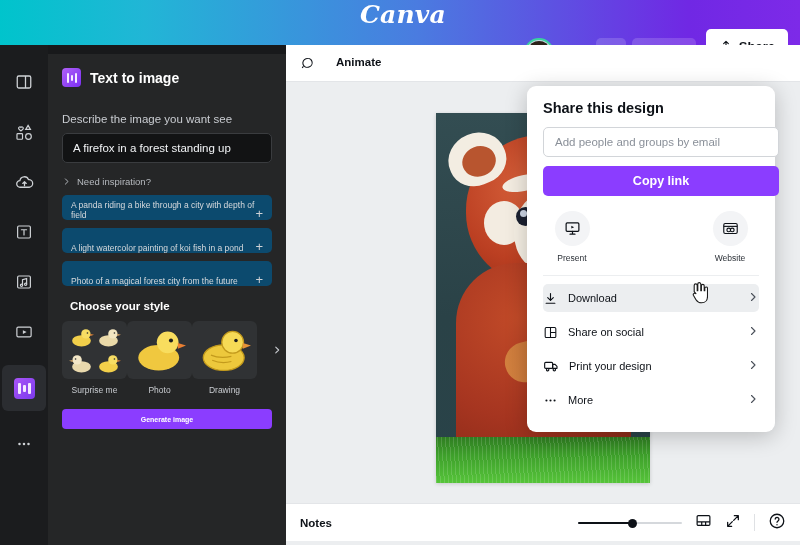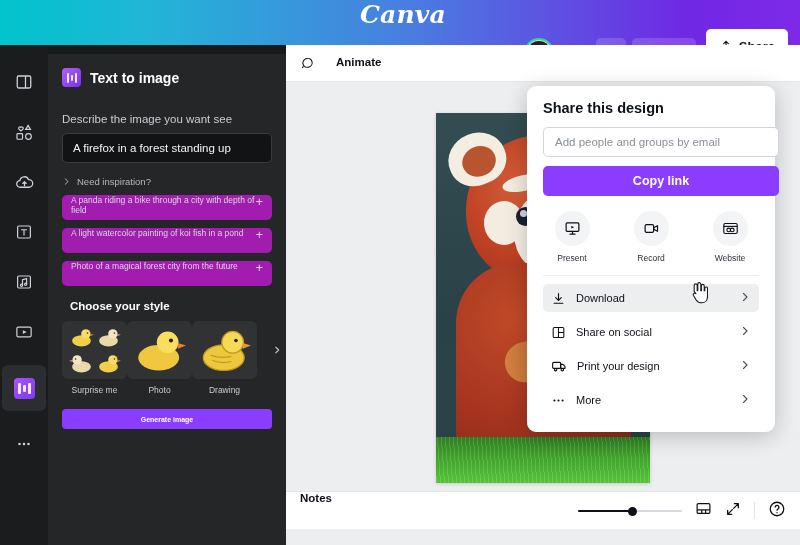--- a/index.html
+++ b/index.html
@@ -83,22 +83,22 @@
   .prompt-input {
     width: 210px; height: 30px; background: #121314; border: 1px solid #3a3c3f;
     border-radius: 5px; color: #f2f4f6; font-size: 11.5px;
     font-family: "Liberation Sans", sans-serif; padding: 0 10px; outline: none;
   }
   .inspo-row {
     display: flex; align-items: center; gap: 6px; margin: 13px 0 8px;
     font-size: 9.5px; color: #b6babf; cursor: pointer;
   }
   .suggestion {
-    width: 210px; height: 25px; background: #a21caf; border-radius: 5px;
-    display: flex; align-items: flex-start; padding: 0 9px; margin-bottom: 6px;
+    width: 210px; height: 25px; background: #0c4a6e; border-radius: 5px;
+    display: flex; align-items: flex-end; padding: 0 9px; margin-bottom: 6px;
     font-size: 8.5px; color: #d7dadd; cursor: pointer; margin-top: 8px;
   }
   .suggestion .plus { margin-left: auto; font-size: 13px; color: #cfd2d6; line-height: 1; }
   .section-title { font-size: 11.5px; font-weight: 700; color: #fff; margin: 14px 8px 9px; }
   .styles { display: flex; position: relative; }
   .style-card { width: 65px; cursor: pointer; }
   .style-thumb {
     width: 65px; height: 58px; border-radius: 6px; background: #303234;
     display: flex; align-items: center; justify-content: center; overflow: hidden;
   }
@@ -152,22 +152,22 @@
     background: linear-gradient(90deg,#d2813f,#b95f2c); border-radius: 30px; transform: rotate(-14deg); }
   .grass { position:absolute; left:0; bottom:0; width:214px; height:46px;
     background: linear-gradient(180deg,#2f7d22 0%,#3ea02b 40%,#56c43a 100%); }
   .grass::after {
     content:''; position:absolute; inset:0;
     background: repeating-linear-gradient(86deg, rgba(255,255,255,.14) 0 1px, transparent 1px 4px);
   }
 
   
   .bottombar {
-    position: absolute; left: 0; bottom: 16px; width: 514px; height: 38px; background: #fff;
-    border-top: 1px solid #e3e5e8; display: flex; padding: 0 14px;
+    position: absolute; left: 0; bottom: 4px; width: 514px; height: 38px; background: #fff;
+    border-top: 1px solid #e3e5e8; display: flex; align-items: center; padding: 0 14px;
   }
   .notes-btn { font-size: 11.5px; font-weight: 700; color: #0d1117; cursor: pointer; }
   .bottom-right { margin-left: auto; display: flex; align-items: center; gap: 13px; }
   .zoom-slider { position: relative; width: 104px; height: 14px; display: flex; align-items: center; cursor: pointer; }
   .zoom-track { width: 104px; height: 2px; background: #d5d8dc; border-radius: 2px; }
   .zoom-fill { position: absolute; left: 0; top: 6px; width: 56px; height: 2px; background: #0d1117; border-radius: 2px; }
   .zoom-knob { position: absolute; left: 50px; top: 3px; width: 9px; height: 9px; border-radius: 50%; background: #0d1117; }
   .divider-v { width: 1px; height: 17px; background: #dfe1e4; }
 
   
@@ -191,21 +191,21 @@
   }
   .quick-row { display: flex; justify-content: space-between; padding: 15px 2px 12px; }
   .quick-item { width: 54px; display: flex; flex-direction: column; align-items: center; cursor: pointer; }
   .quick-circle {
     width: 35px; height: 35px; border-radius: 50%; background: #f3f4f6;
     display: flex; align-items: center; justify-content: center; color: #0d1117;
   }
   .quick-label { font-size: 8.5px; color: #2a2f36; margin-top: 7px; text-align: center; white-space: nowrap; }
   .menu-list { border-top: 1px solid #eceef0; padding-top: 8px; }
   .menu-item {
-    display: flex; align-items: center; gap: 10px; height: 28px; padding: 0 8px;
+    display: flex; align-items: center; gap: 10px; height: 28px; padding: 0 0;
     border-radius: 5px; font-size: 11px; color: #0d1117; cursor: pointer; margin-bottom: 6px;
   }
   .menu-item.hovered { background: #eceef0; }
   .menu-item .chev { margin-left: auto; color: #4a5059; }
 
   .cursor { position: absolute; left: 688px; top: 281px; z-index: 60; pointer-events: none; }
 </style>
 </head>
 <body>
 
@@ -493,29 +493,20 @@
         <span class="quick-circle">
           <svg width="17" height="17" viewBox="0 0 24 24" fill="none" stroke="#0d1117" stroke-width="1.7" stroke-linecap="round">
             <rect x="3" y="4" width="18" height="12" rx="1.5"></rect>
               <path d="M12 16v4M8.5 20h7"></path>
             <path d="M10.3 8.2l4 1.9-4 1.9z" fill="#0d1117" stroke="none"></path>
           </svg>
         </span>
         <span class="quick-label">Present</span>
       </div>
 
-      <div class="quick-item">
-        <span class="quick-circle">
-          <svg width="17" height="17" viewBox="0 0 24 24" fill="none" stroke="#0d1117" stroke-width="1.7" stroke-linejoin="round">
-            <rect x="3" y="6.5" width="12" height="11" rx="2"></rect>
-              <path d="M15 11l5.5-3v8L15 13z"></path>
-          </svg>
-        </span>
-        <span class="quick-label">Record</span>
-      </div>
 
       <div class="quick-item">
         <span class="quick-circle">
           <svg width="17" height="17" viewBox="0 0 24 24" fill="none" stroke="#0d1117" stroke-width="1.6">
             <rect x="2.5" y="5" width="19" height="14" rx="2"></rect>
               <path d="M2.5 9h19"></path>
             <circle cx="9.5" cy="14" r="2.6"></circle>
               <circle cx="14.5" cy="14" r="2.6"></circle>
           </svg>
         </span>

